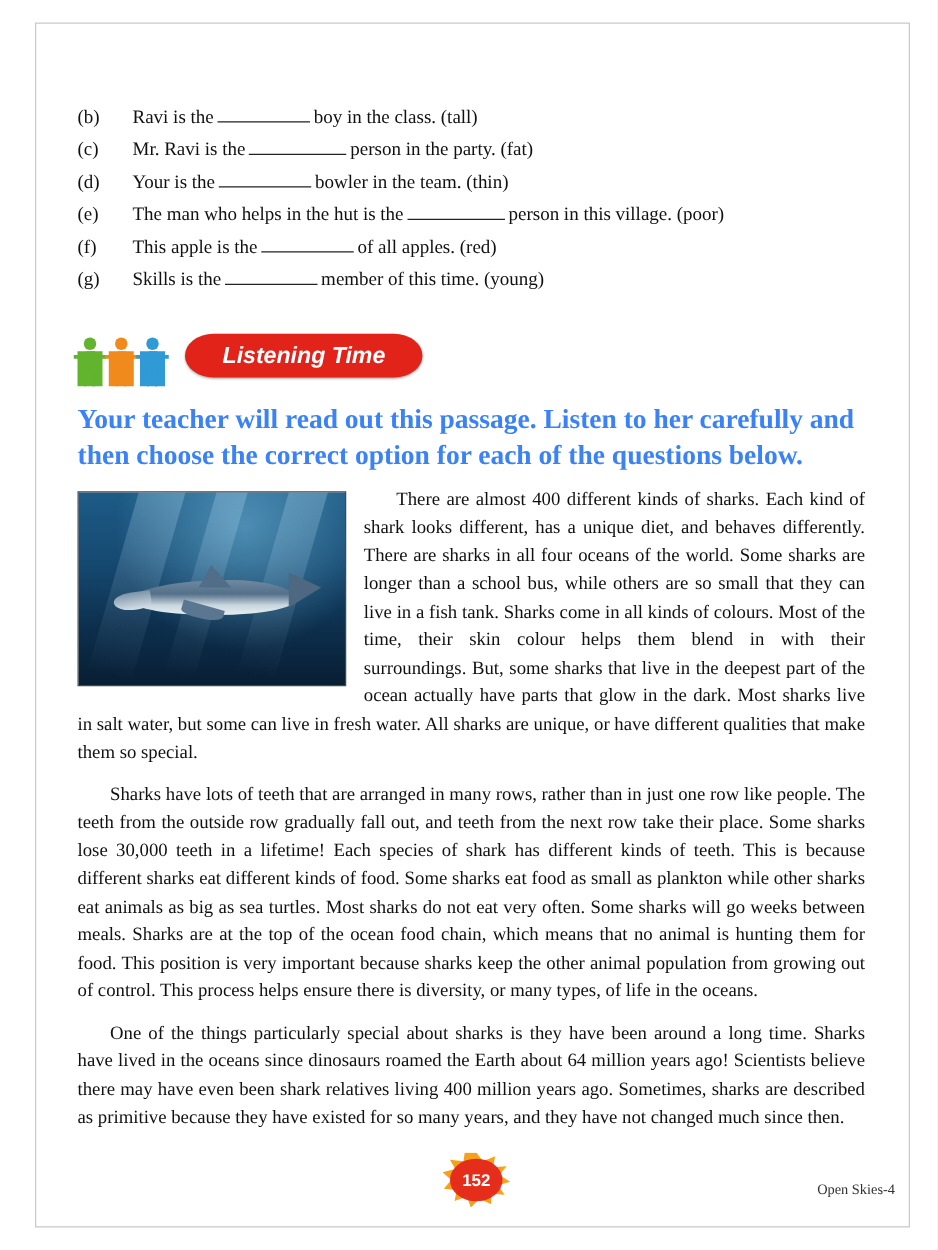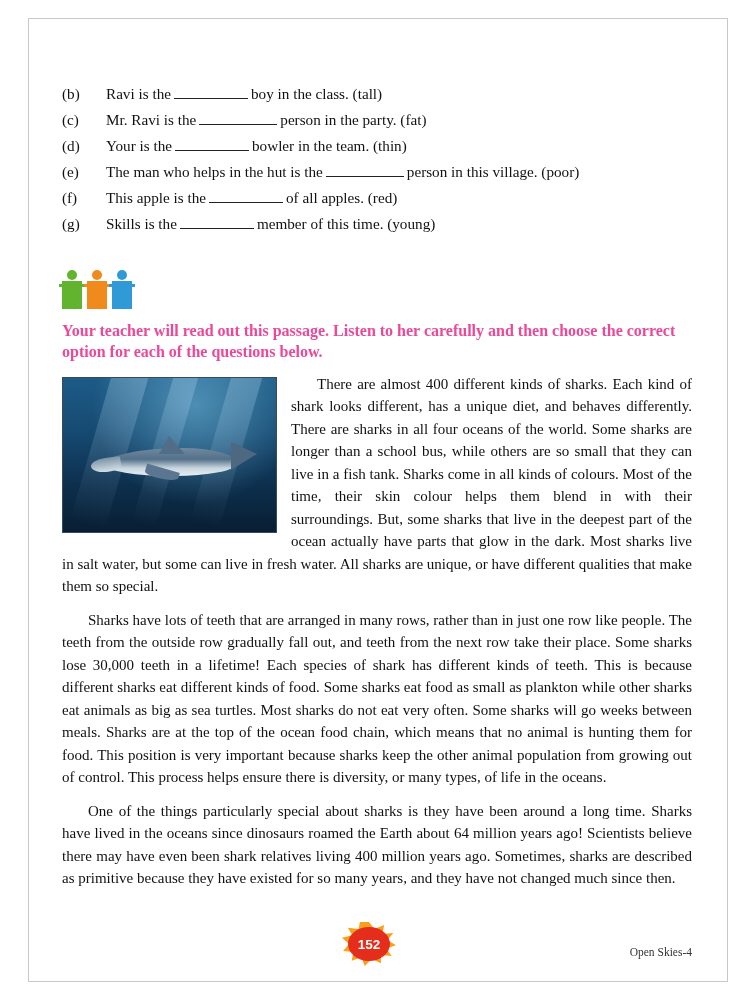--- a/index.html
+++ b/index.html
@@ -151,23 +151,23 @@
     margin-left: 22px;
     color: #e2231a;
     font-family: "Liberation Serif", serif;
     font-weight: bold;
     font-size: 13.6px;
     white-space: nowrap;
   }
 
   
   .instruction {
-    color: #ec4899;
+    color: #3b82f6;
     font-weight: bold;
-    font-size: 16px;
+    font-size: 22px;
     line-height: 1.35;
     margin-top: 8px;
     margin-bottom: 10px;
   }
 
   
   .passage {
     font-size: 15px;
     line-height: 1.5;
     text-align: justify;
@@ -255,21 +255,21 @@
     text-indent: 26px;
   }
   .passage p.first {
     text-indent: 26px;
   }
 
   
   .footer {
     position: absolute;
     left: 28px;
-    right: 40px;
+    right: 16px;
     bottom: 34px;
     height: 44px;
   }
   .star-wrap {
     position: absolute;
     left: 50%;
     transform: translateX(-50%);
     width: 54px;
     height: 44px;
   }
@@ -389,20 +389,21 @@
         <div class="kid kid3">
           <div class="head c-blue"></div>
           <div class="body c-blue">
               <div class="torso"></div>
               <div class="leg-l"></div>
               <div class="leg-r"></div>
             </div>
         </div>
       </div>
 
+      <div class="pill">Listening Time</div>
     </div>
 
     <div class="instruction">Your teacher will read out this passage. Listen to her carefully and then choose the correct option for each of the questions below.</div>
 
     <div class="passage">
 
       <div class="photo">
         <div class="ray1"></div>
           <div class="ray2"></div>
           <div class="ray3"></div>

